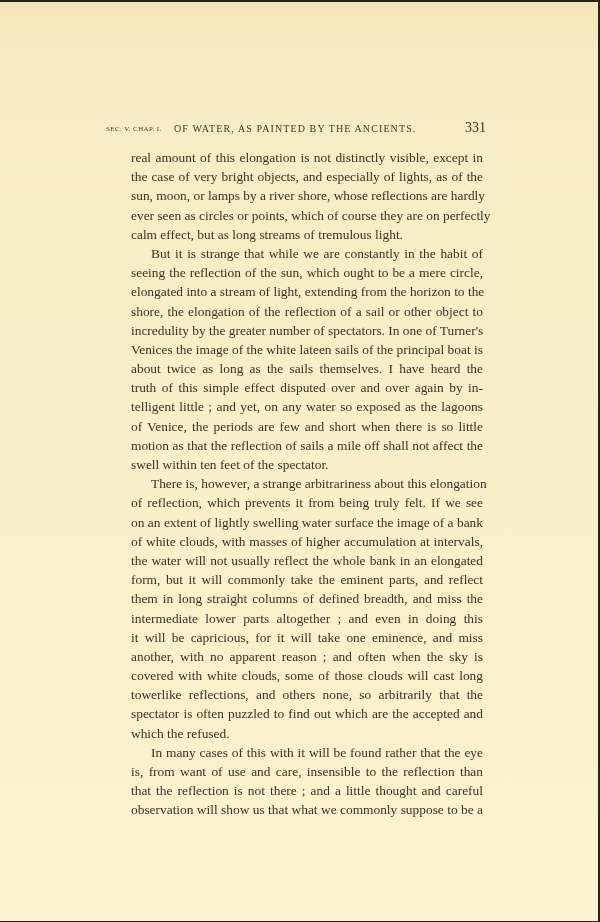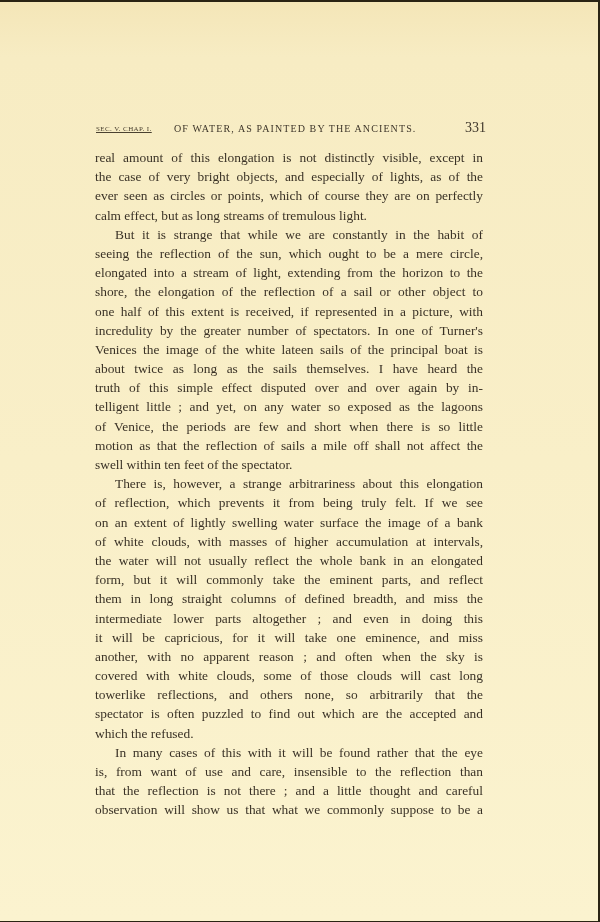--- a/index.html
+++ b/index.html
@@ -26,26 +26,25 @@
     }
     .running-head {
       position: absolute;
       top: 118px;
       left: 94px;
       width: 392px;
       height: 20px;
     }
     .rh-section {
       position: absolute;
-      left: 2px;
+      left: 12px;
       top: 5px;
       font-size: 7px;
       letter-spacing: 0.4px;
       color: #4a4130;
-      text-decoration: underline;
     }
     .rh-title {
       position: absolute;
       left: 80px;
       top: 3px;
       font-size: 10px;
       letter-spacing: 1.1px;
       color: #3e362a;
     }
     .rh-page {
@@ -63,20 +62,21 @@
     }
     .line {
       display: block;
       height: 19.2px;
       line-height: 19.2px;
       font-size: 13.4px;
       text-align: justify;
       text-align-last: justify;
       white-space: nowrap;
       color: #3a3226;
+      margin-left: 36px;
     }
     .line.last {
       text-align-last: left;
     }
     .line.indent {
       padding-left: 20px;
     }
   </style>
 </head>
 <body>
@@ -87,30 +87,30 @@
     <span class="rh-section">SEC. V. CHAP. I.</span>
     <span class="rh-title">OF WATER, AS PAINTED BY THE ANCIENTS.</span>
     <span class="rh-page">331</span>
   </div>
 
   <div class="body-text">
 
     <div class="paragraph">
       <span class="line">real amount of this elongation is not distinctly visible, except in</span>
       <span class="line">the case of very bright objects, and especially of lights, as of the</span>
+      <span class="line">sun, moon, or lamps by a river shore, whose reflections are hardly</span>
       <span class="line">ever seen as circles or points, which of course they are on perfectly</span>
       <span class="line last">calm effect, but as long streams of tremulous light.</span>
     </div>
 
     <div class="paragraph">
       <span class="line indent">But it is strange that while we are constantly in the habit of</span>
       <span class="line">seeing the reflection of the sun, which ought to be a mere circle,</span>
       <span class="line">elongated into a stream of light, extending from the horizon to the</span>
       <span class="line">shore, the elongation of the reflection of a sail or other object to</span>
-      <span class="line">one half of this extent is received, if represented in a picture, with</span>
       <span class="line">incredulity by the greater number of spectators.  In one of Turner's</span>
       <span class="line">Venices the image of the white lateen sails of the principal boat is</span>
       <span class="line">about twice as long as the sails themselves.  I have heard the</span>
       <span class="line">truth of this simple effect disputed over and over again by in-</span>
       <span class="line">telligent little ; and yet, on any water so exposed as the lagoons</span>
       <span class="line">of Venice, the periods are few and short when there is so little</span>
       <span class="line">motion as that the reflection of sails a mile off shall not affect the</span>
       <span class="line last">swell within ten feet of the spectator.</span>
     </div>
 

